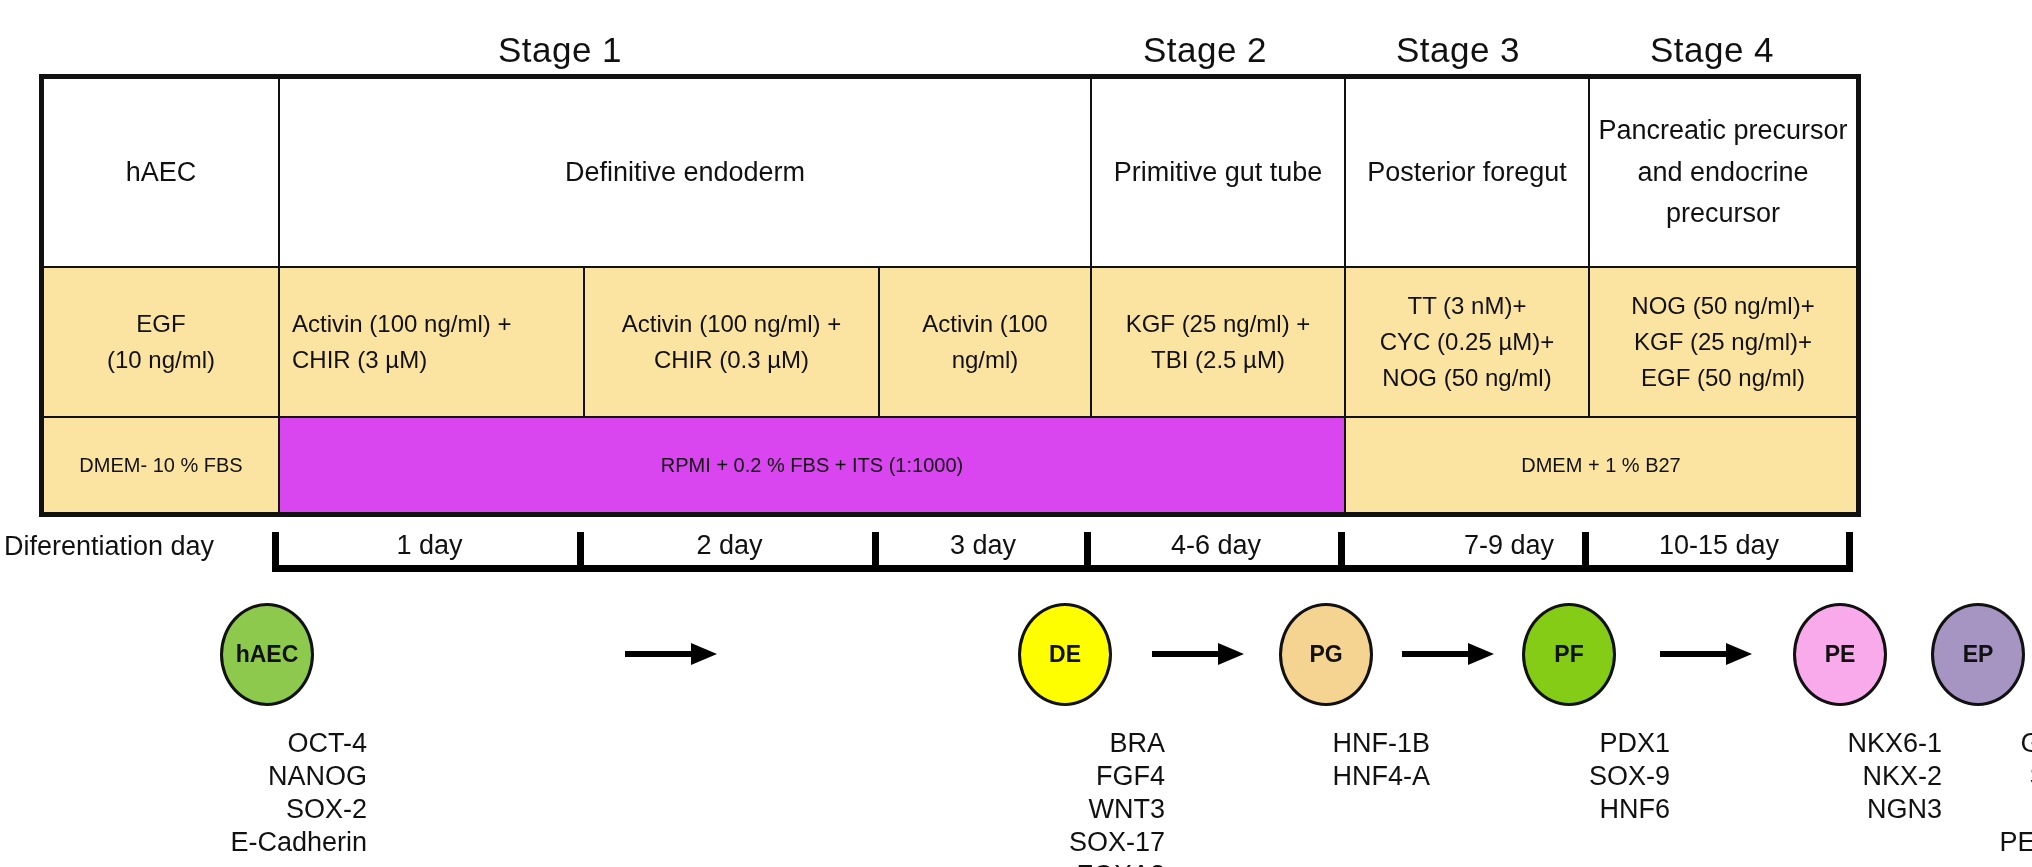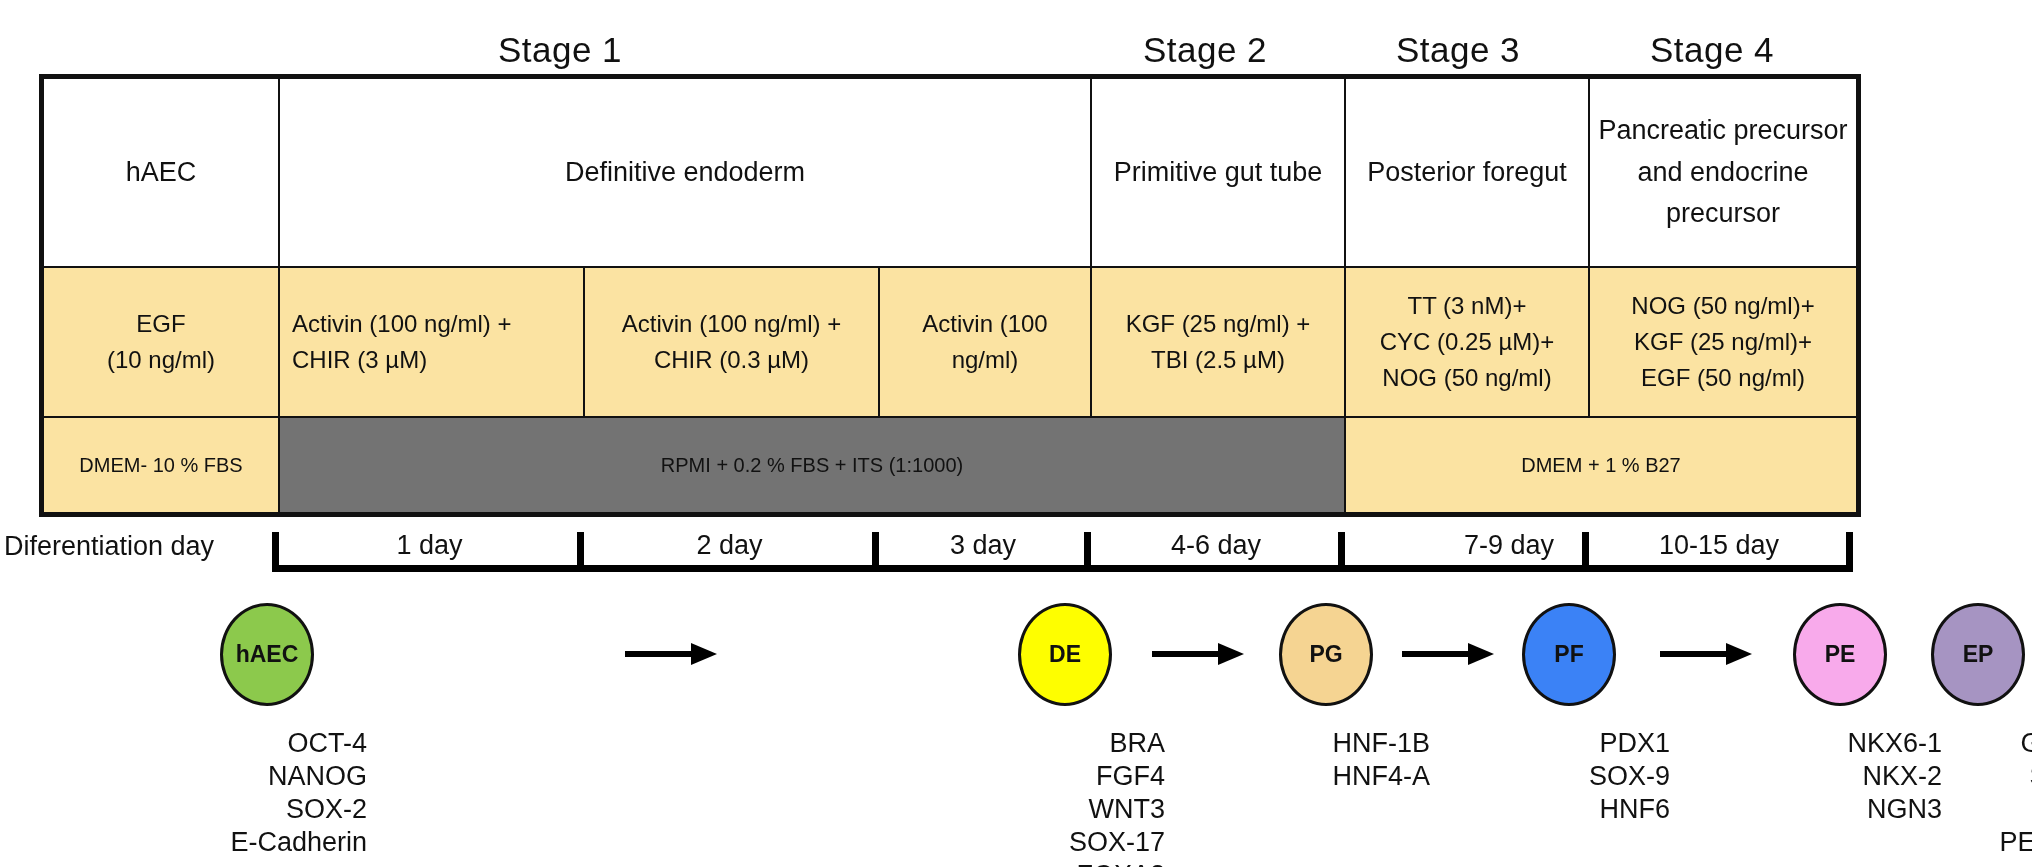--- a/index.html
+++ b/index.html
@@ -60,21 +60,21 @@
     <div class="cell trt" style="background-color: rgb(251, 227, 162);">KGF (25 ng/ml) +
 TBI (2.5 µM)</div>
     <div class="cell trt" style="background-color: rgb(251, 227, 162);">TT (3 nM)+
 CYC (0.25 µM)+
 NOG (50 ng/ml)</div>
     <div class="cell trt" style="background-color: rgb(251, 227, 162);">NOG (50 ng/ml)+
 KGF (25 ng/ml)+
 EGF (50 ng/ml)</div>
 
     <div class="cell med" style="background-color: rgb(251, 227, 162);">DMEM- 10 % FBS</div>
-    <div class="cell med span4" style="background-color: #737373;">RPMI + 0.2 % FBS + ITS (1:1000)</div>
+    <div class="cell med span4" style="background-color: #d946ef;">RPMI + 0.2 % FBS + ITS (1:1000)</div>
     <div class="cell med span2" style="background-color: rgb(251, 227, 162);">DMEM + 1 % B27</div>
   </div>
 
   <div class="tl-label">Diferentiation day</div>
   <div class="tl-bar"></div>
   <div class="tl-tick" style="left:272px"></div>
   <div class="tl-tick" style="left:577px"></div>
   <div class="tl-tick" style="left:872px"></div>
   <div class="tl-tick" style="left:1084px"></div>
   <div class="tl-tick" style="left:1338px"></div>
@@ -89,21 +89,21 @@
 
   <div class="cell-circle" style="left: 220px; background-color: rgb(140, 201, 76);">
       <span>hAEC</span>
     </div>
   <div class="cell-circle" style="left: 1018px; background-color: rgb(254, 254, 0);">
       <span>DE</span>
     </div>
   <div class="cell-circle" style="left: 1279px; background-color: rgb(245, 212, 146);">
       <span>PG</span>
     </div>
-  <div class="cell-circle" style="left: 1522px; background-color: #3b82f6;">
+  <div class="cell-circle" style="left: 1522px; background-color: #84cc16;">
       <span>PF</span>
     </div>
   <div class="cell-circle" style="left: 1793px; background-color: rgb(248, 170, 235);">
       <span>PE</span>
     </div>
   <div class="cell-circle" style="left: 1931px; background-color: rgb(166, 148, 194);">
       <span>EP</span>
     </div>
 
   <svg class="arrow" style="left:625px" width="92" height="28">

